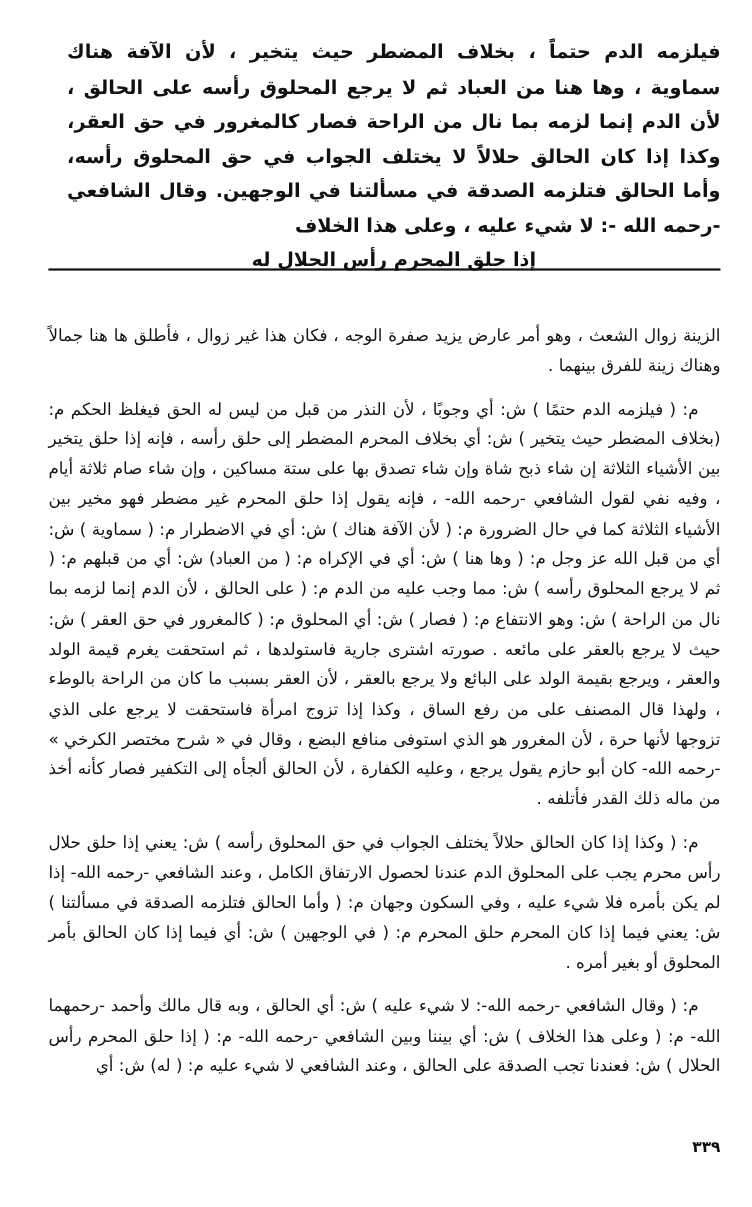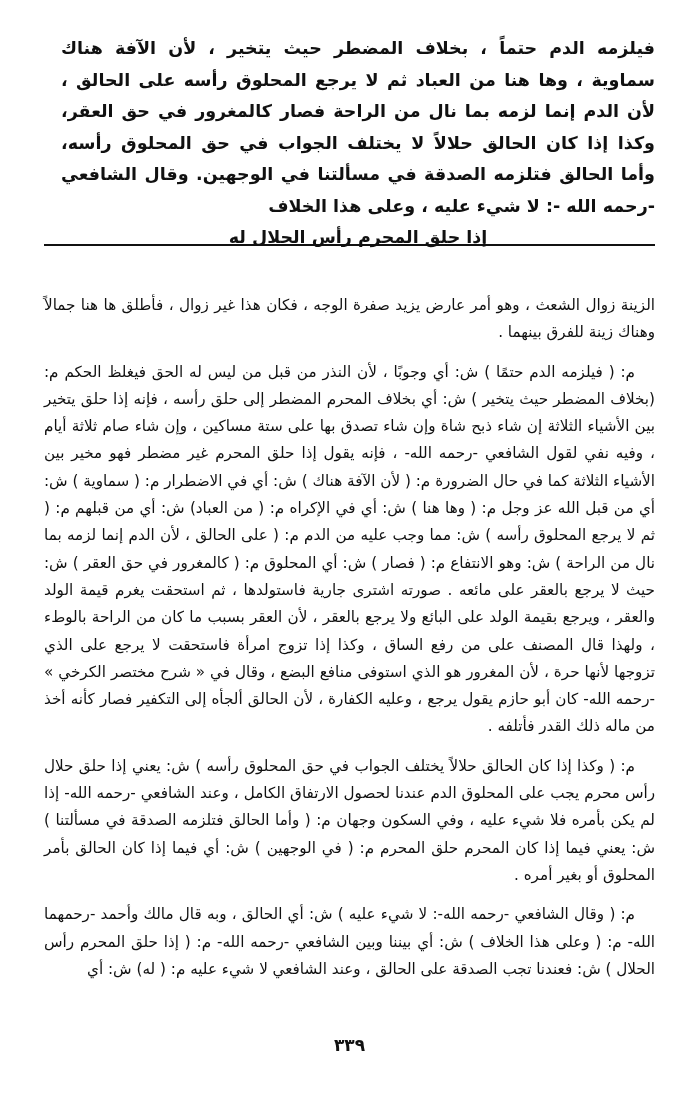--- a/index.html
+++ b/index.html
@@ -20,22 +20,22 @@
   }
   .commentary {
     position: absolute; top: 251px; left: 0; right: 0;
     font-size: 15.2px; line-height: 27.3px;
     text-align: justify; text-align-last: right; margin-top: 41px;
   }
   .para { margin: 0 0 12px 0; }
   .para.indent { text-indent: 20px; }
   .b { font-weight: normal; }
   .page-number {
-    position: absolute; top: 1035px; left: 0; right: 0; text-align: center;
-    font-size: 17px; font-weight: bold;
+    position: absolute; top: 1035px; left: 0; right: 0; text-align: right;
+    font-size: 14px; font-weight: bold;
   }
 </style>
 </head>
 <body>
 
 <div class="page">
   <div class="main-text">
     <span>فيلزمه الدم حتماً ، بخلاف المضطر حيث يتخير ، لأن الآفة هناك سماوية ، وها هنا من العباد ثم لا يرجع المحلوق رأسه على الحالق ، لأن الدم إنما لزمه بما نال من الراحة فصار كالمغرور في حق العقر، وكذا إذا كان الحالق حلالاً لا يختلف الجواب في حق المحلوق رأسه، وأما الحالق فتلزمه الصدقة في مسألتنا في الوجهين. وقال الشافعي -رحمه الله -: لا شيء عليه ، وعلى هذا الخلاف</span>
     <span class="last-line">إذا حلق المحرم رأس الحلال له</span>
   </div>

